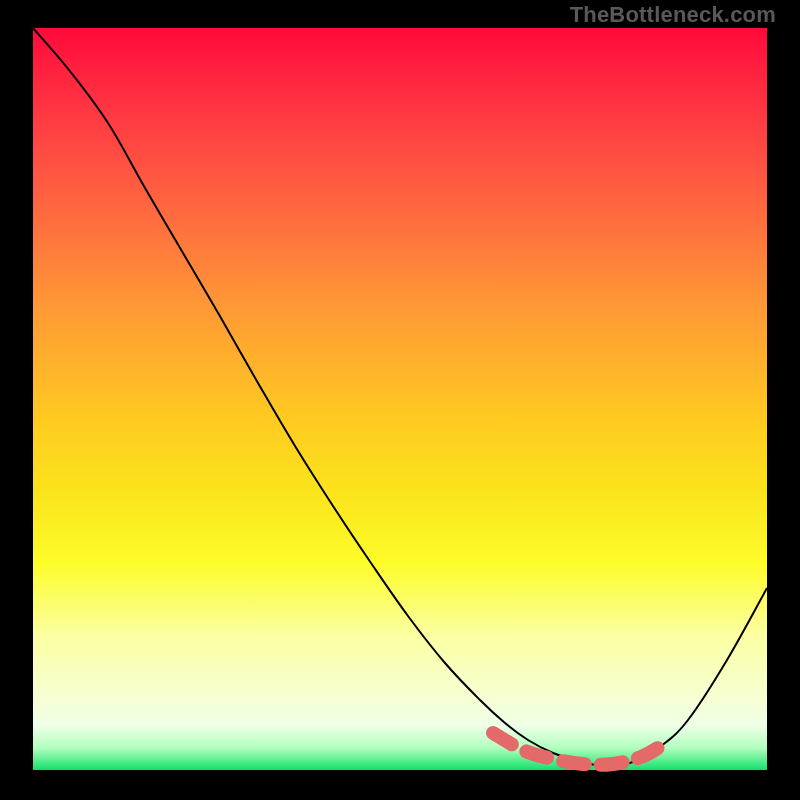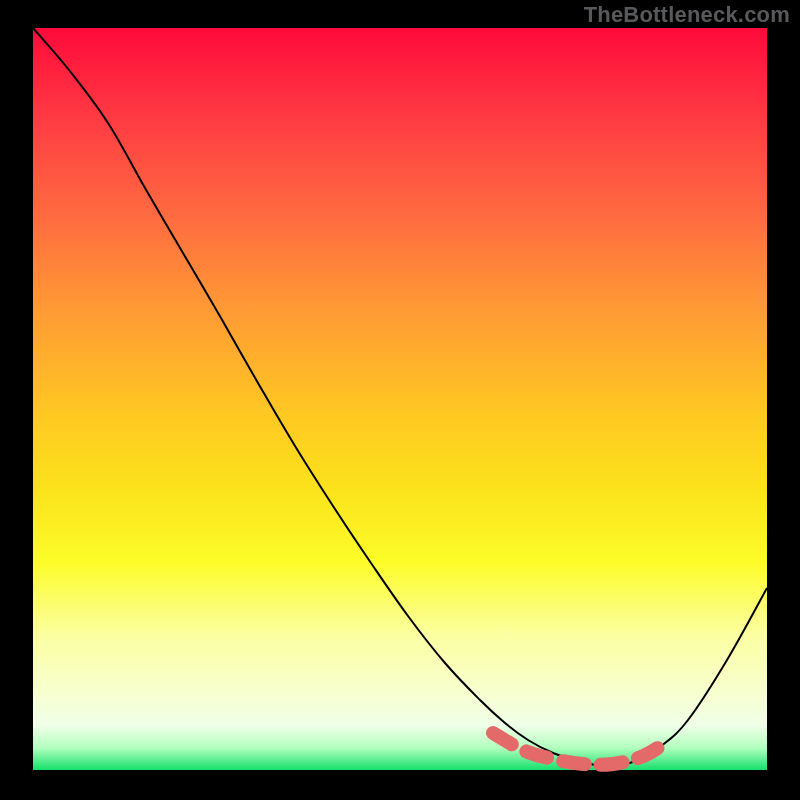--- a/index.html
+++ b/index.html
@@ -6,21 +6,21 @@
   html, body { width: 800px; height: 800px; overflow: hidden; background: #000; }
   .frame {
     position: relative;
     width: 800px;
     height: 800px;
     background: #000;
   }
   .watermark {
     position: absolute;
     top: 2px;
-    right: 10px;
+    right: 24px;
     font-family: Arial, Helvetica, sans-serif;
     font-size: 22px;
     font-weight: 600;
     color: #58595b;
     letter-spacing: 0.2px;
   }
   .plot-area {
     position: absolute;
     left: 33px;
     top: 28px;

